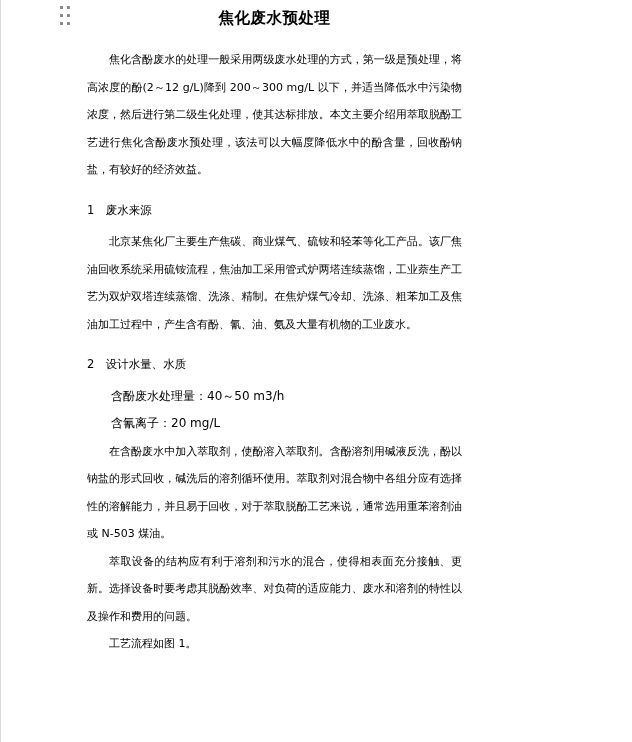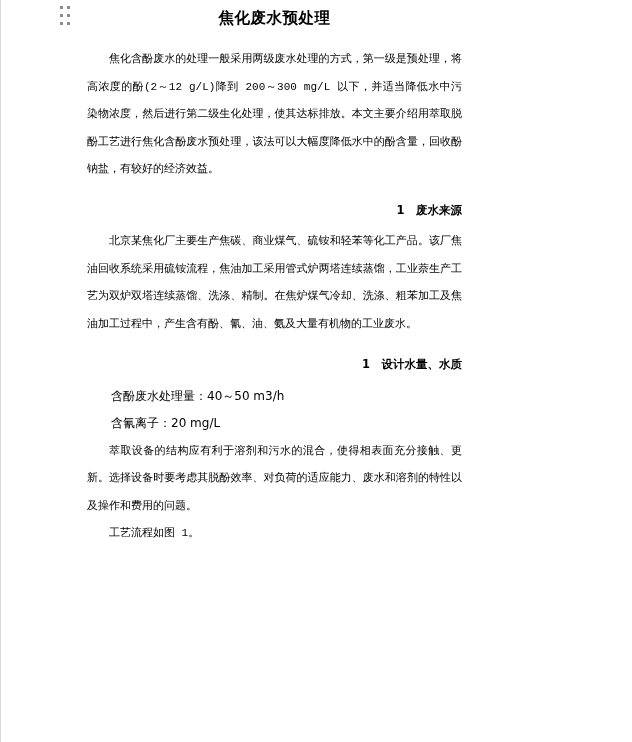--- a/index.html
+++ b/index.html
@@ -45,32 +45,30 @@
     text-align: center;
     letter-spacing: 0.5px;
   }
   .para {
     margin: 0;
     font-size: 11px;
     line-height: 27.5px;
     text-align: justify;
     text-indent: 2em;
     word-break: break-all;
-    font-family: Liberation Mono, monospace;
   }
   .intro {
     margin-top: 15px;
   }
   .heading {
     margin: 13px 0 4px 0;
     font-size: 11.5px;
-    font-weight: 700;
+    font-weight: 400;
     line-height: 27.5px;
     white-space: pre-wrap;
-    text-align: right;
   }
   .spec {
     margin: 0;
     font-size: 12px;
     line-height: 27.5px;
     text-indent: 2em;
     white-space: pre-wrap;
   }
 </style>
 </head>
@@ -89,21 +87,22 @@
 
   <div class="doc">
 
     <h1 class="title">焦化废水预处理</h1>
 
     <p class="para intro">焦化含酚废水的处理一般采用两级废水处理的方式，第一级是预处理，将高浓度的酚(2～12 g/L)降到 200～300 mg/L 以下，并适当降低水中污染物浓度，然后进行第二级生化处理，使其达标排放。本文主要介绍用萃取脱酚工艺进行焦化含酚废水预处理，该法可以大幅度降低水中的酚含量，回收酚钠盐，有较好的经济效益。</p>
 
     <h2 class="heading">1　废水来源</h2>
     <p class="para">北京某焦化厂主要生产焦碳、商业煤气、硫铵和轻苯等化工产品。该厂焦油回收系统采用硫铵流程，焦油加工采用管式炉两塔连续蒸馏，工业萘生产工艺为双炉双塔连续蒸馏、洗涤、精制。在焦炉煤气冷却、洗涤、粗苯加工及焦油加工过程中，产生含有酚、氰、油、氨及大量有机物的工业废水。</p>
 
-    <h2 class="heading">1　设计水量、水质</h2>
+    <h2 class="heading">2　设计水量、水质</h2>
     <div class="spec">含酚废水处理量：40～50 m3/h</div>
     <div class="spec">含氰离子：20 mg/L</div>
 
+    <p class="para">在含酚废水中加入萃取剂，使酚溶入萃取剂。含酚溶剂用碱液反洗，酚以钠盐的形式回收，碱洗后的溶剂循环使用。萃取剂对混合物中各组分应有选择性的溶解能力，并且易于回收，对于萃取脱酚工艺来说，通常选用重苯溶剂油或 N-503 煤油。</p>
     <p class="para">萃取设备的结构应有利于溶剂和污水的混合，使得相表面充分接触、更新。选择设备时要考虑其脱酚效率、对负荷的适应能力、废水和溶剂的特性以及操作和费用的问题。</p>
     <p class="para">工艺流程如图 1。</p>
 
   </div>
 </div>
 
 </body></html>

